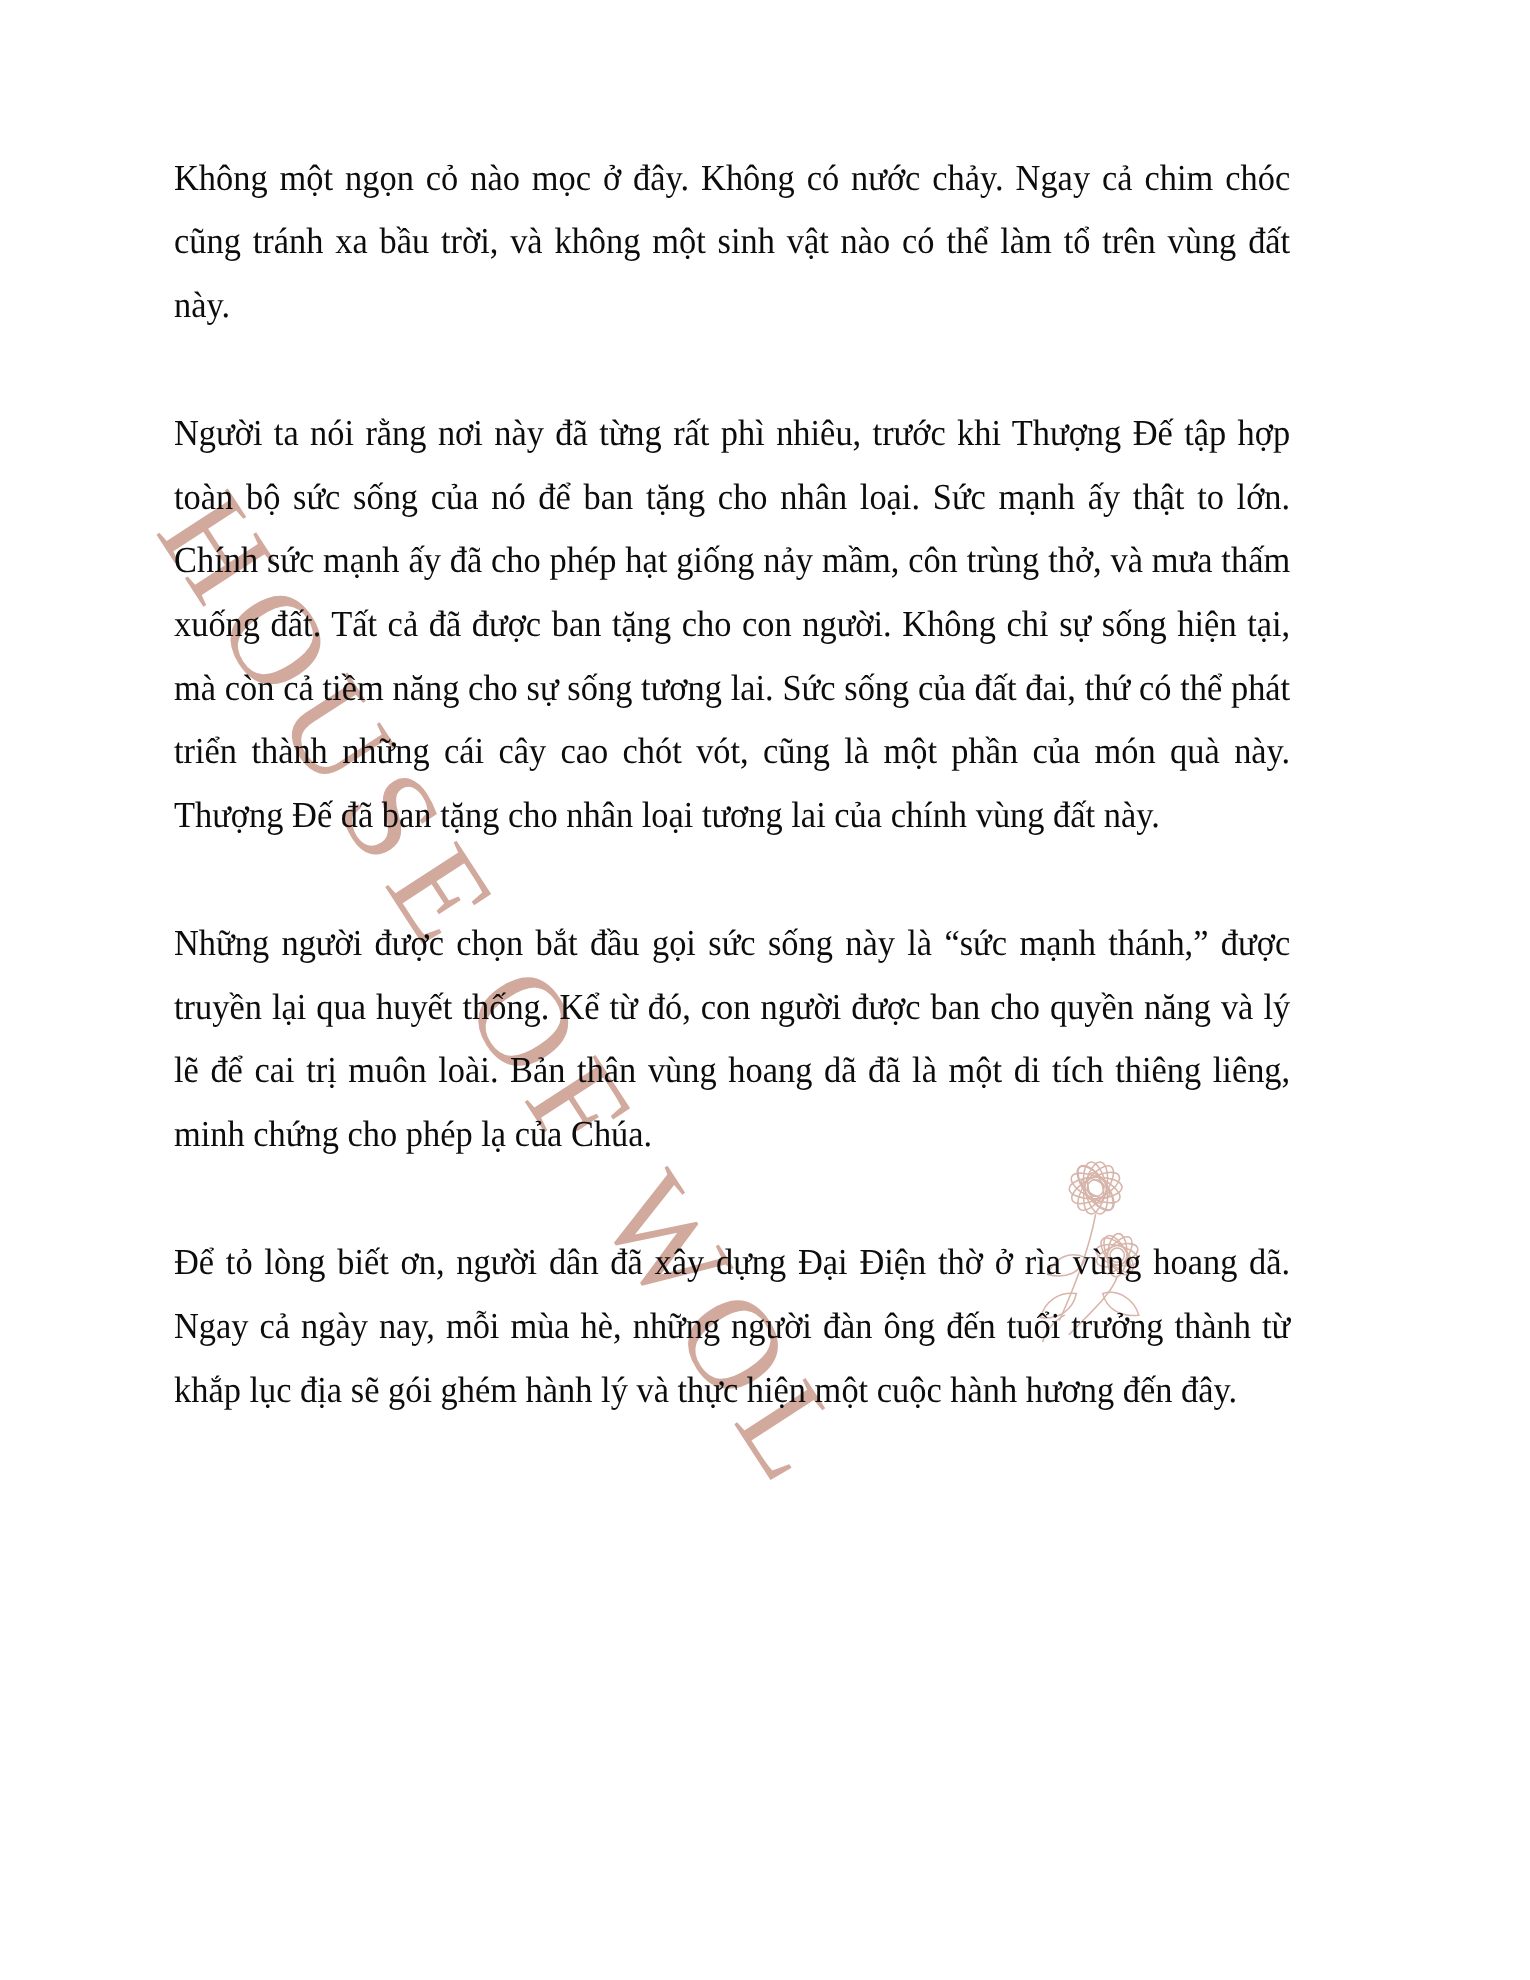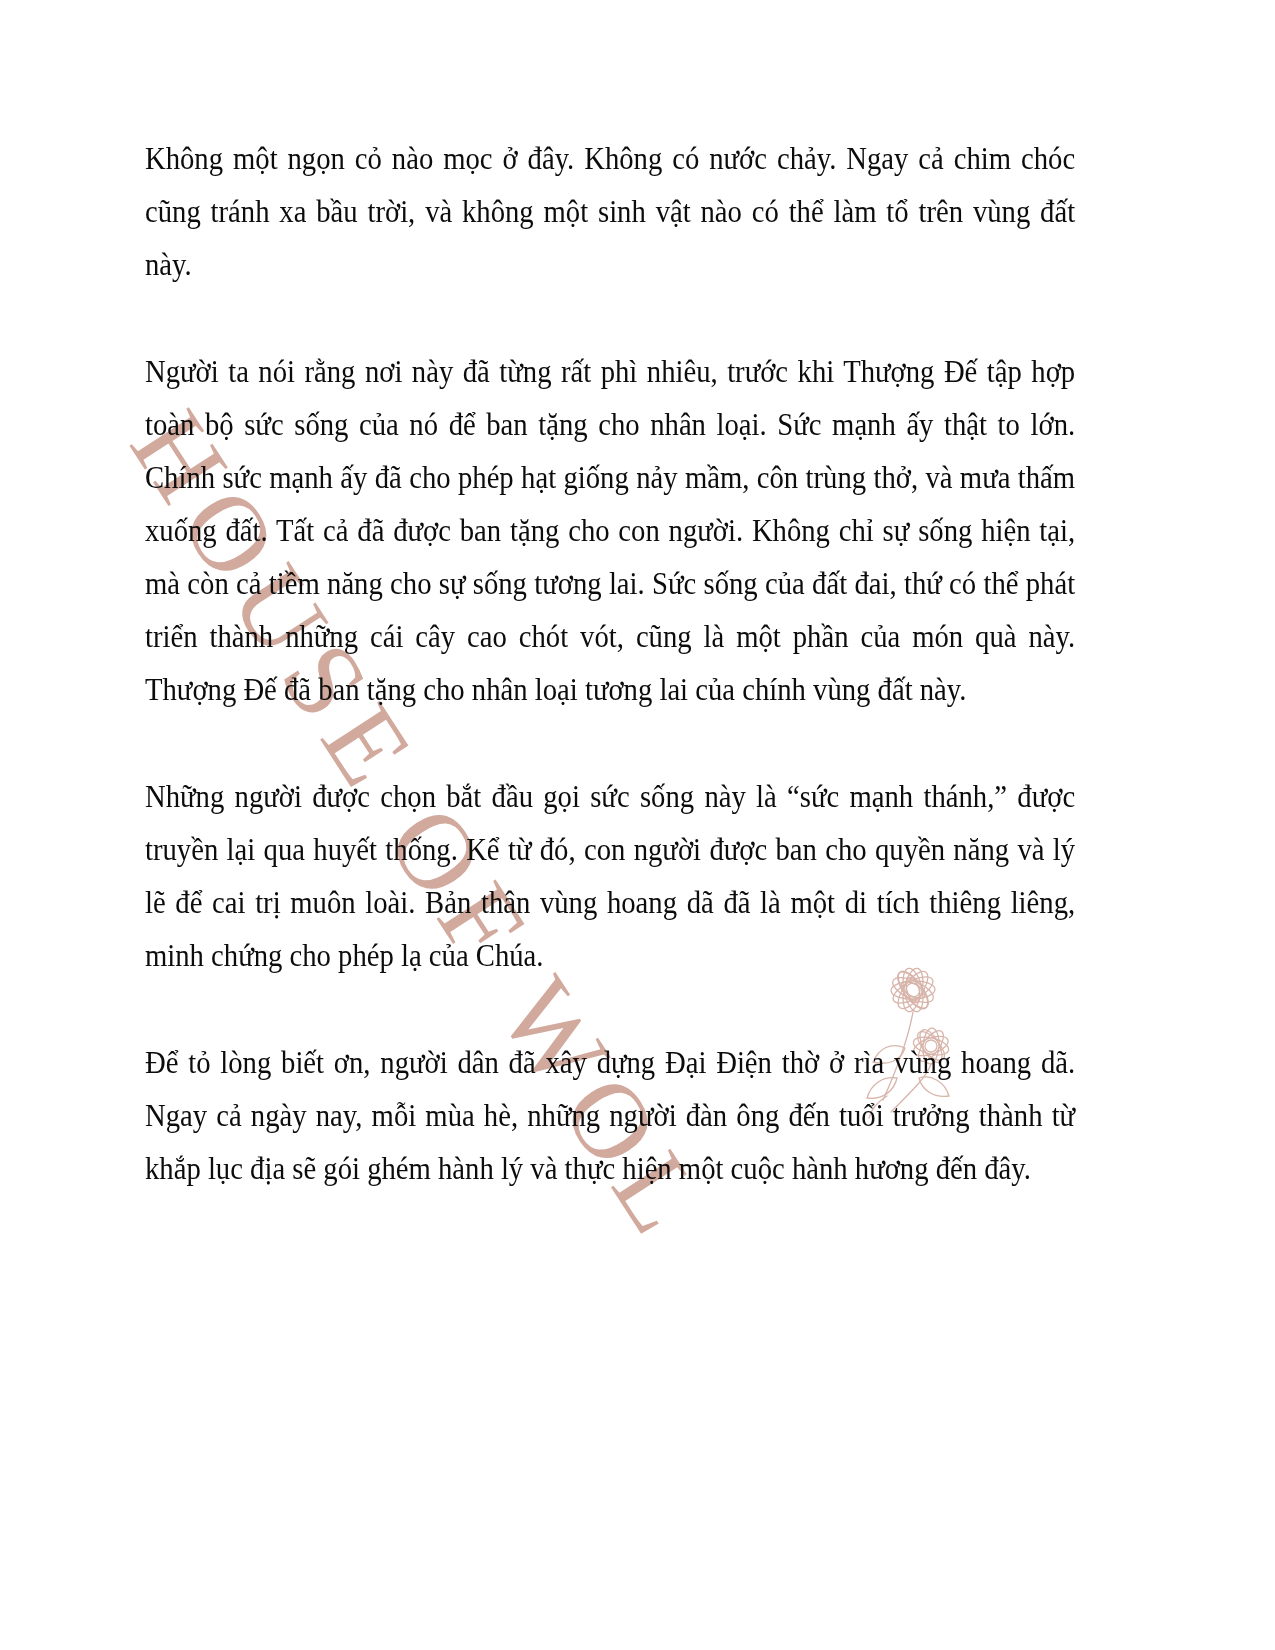--- a/index.html
+++ b/index.html
@@ -50,21 +50,21 @@
     top: 950px;
     width: 160px;
     height: 170px;
     opacity: 0.62;
   }
 
   
   .content {
     position: absolute;
     left: 145px;
-    top: 133px;
+    top: 122px;
     width: 930px;
     z-index: 2;
   }
   p.para {
     margin: 0 0 54px 0;
     font-size: 30.5px;
     line-height: 53px;
     color: #0c0c0c;
     text-align: justify;
     text-justify: inter-word;

